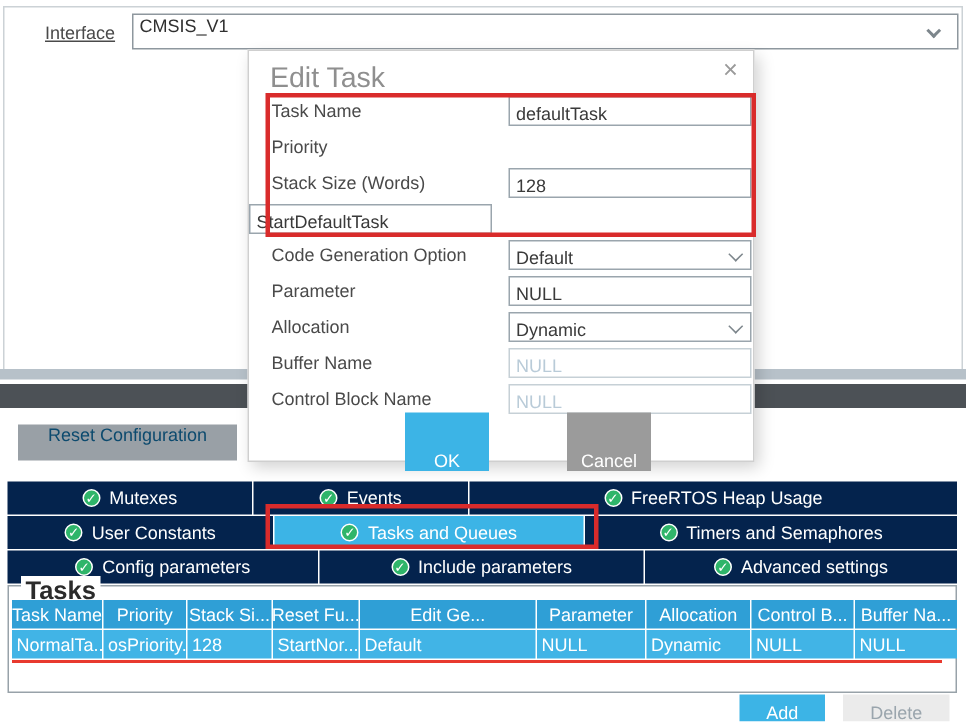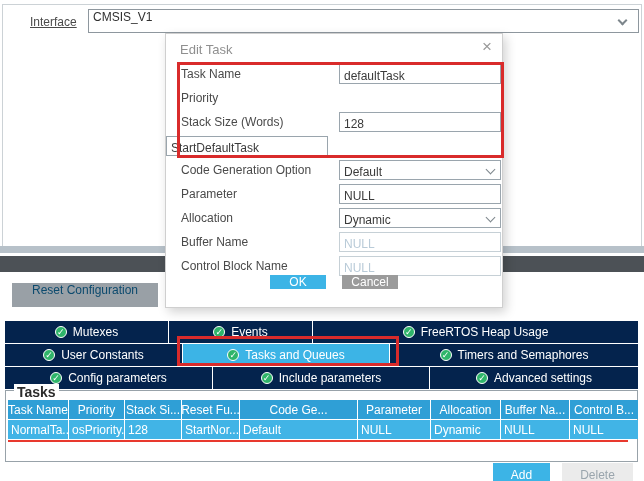--- a/index.html
+++ b/index.html
@@ -40,21 +40,21 @@
            border:1px solid #fff; color:#fff; font-size:9px; line-height:9px;
            display:flex; align-items:center; justify-content:center; }
 
   .hl-tabs { position:absolute; left:177px; top:336px; width:222px; height:30px;
              border:3px solid #d92b2b; z-index:5; pointer-events:none; }
 
   
   .groupbox { position:absolute; left:5px; top:390px; width:633px; height:72px;
               border:1px solid #98a2a9; background:#fff; }
   .gb-title { position:absolute; left:8px; top:-7px; background:#fff; padding:0 3px;
-              font-weight:bold; font-size:14px; color:#2b2b2b; }
+              font-weight:bold; font-size:17px; color:#2b2b2b; }
   .ttable { position:absolute; left:2px; top:9px; width:630px; }
   .trow { display:flex; gap:1px; margin-bottom:1px; }
   .trow > div { height:19px; display:flex; align-items:center; overflow:hidden; white-space:nowrap; }
   .trow > div:nth-child(1){width:60px}
   .trow > div:nth-child(2){width:55px}
   .trow > div:nth-child(3){width:56px}
   .trow > div:nth-child(4){width:57px}
   .trow > div:nth-child(5){width:117px}
   .trow > div:nth-child(6){width:72px}
   .trow > div:nth-child(7){width:69px}
@@ -67,37 +67,37 @@
   .red-underline { width:620px; height:2px; background:#e8392e; }
 
   .add-btn { position:absolute; left:493px; top:463px; width:57px; height:24px;
              background:#3cb4e6; color:#fff; display:flex; align-items:center; justify-content:center; }
   .del-btn { position:absolute; left:562px; top:463px; width:71px; height:24px;
              background:#ebebeb; color:#9aa5ad; display:flex; align-items:center; justify-content:center; }
 
   
   .dialog { position:absolute; left:165px; top:33px; width:338px; height:275px; background:#fff;
             border:1px solid #cfcfcf; box-shadow:3px 4px 10px rgba(0,0,0,.18); z-index:10; }
-  .dlg-title { position:absolute; left:14px; top:8px; color:#8f8f8f; font-size:13px; }
+  .dlg-title { position:absolute; left:14px; top:8px; color:#8f8f8f; font-size:19px; }
   .dlg-close { position:absolute; right:10px; top:3px; color:#9a9a9a; font-size:17px;
                font-weight:300; cursor:default; }
   .drows { position:absolute; left:0; top:28px; width:100%; }
   .drow { height:24px; display:flex; align-items:center; }
   .dlabel { margin-left:15px; width:158px; color:#4a4a4a; white-space:nowrap; overflow:hidden; }
   .dinput { position:relative; width:162px; height:20px; border:1px solid #9aa5ad; background:#fff;
             display:flex; align-items:flex-end; padding:0 4px; color:#3a3a3a; overflow:hidden; }
   .dinput .chev { position:absolute; right:6px; top:5px; border-color:#7d868c;
                   border-width:1.5px; border-style:none solid solid none; }
   .dinput.dis { border-color:#c6d0d6; color:#b9cbd8; }
   .hl-fields { position:absolute; left:11px; top:28px; width:327px; height:96px;
                border:3px solid #d92b2b; pointer-events:none; }
   .dlg-btns { position:absolute; left:0; top:241px; width:100%; display:flex;
               justify-content:center; gap:16px; }
-  .btn-ok, .btn-cancel { width:56px; height:14px; display:flex; align-items:flex-start;
-              justify-content:center; color:#fff; cursor:default; }
+  .btn-ok, .btn-cancel { width:56px; height:39px; display:flex; align-items:flex-end;
+              justify-content:center; color:#fff; cursor:default;margin-left:36px; }
   .btn-ok { background:#3cb4e6; }
   .btn-cancel { background:#9b9b9b; }
 </style>
 </head>
 <body>
 
 <div id="root">
 
   <div class="top-panel">
     <span class="iface-label">Interface</span>
@@ -179,25 +179,25 @@
   <div class="hl-tabs"></div>
 
   <div class="groupbox">
     <span class="gb-title">Tasks</span>
     <div class="ttable">
       <div class="trow th">
         <div>Task Name</div>
         <div>Priority</div>
         <div>Stack Si...</div>
         <div>Reset Fu...</div>
-        <div>Code Ge...</div>
+        <div>Edit Ge...</div>
         <div>Parameter</div>
         <div>Allocation</div>
+        <div>Control B...</div>
         <div>Buffer Na...</div>
-        <div>Control B...</div>
       </div>
       <div class="trow tr">
         <div>NormalTa...</div>
         <div>osPriority...</div>
         <div>128</div>
         <div>StartNor...</div>
         <div>Default</div>
         <div>NULL</div>
         <div>Dynamic</div>
         <div>NULL</div>

